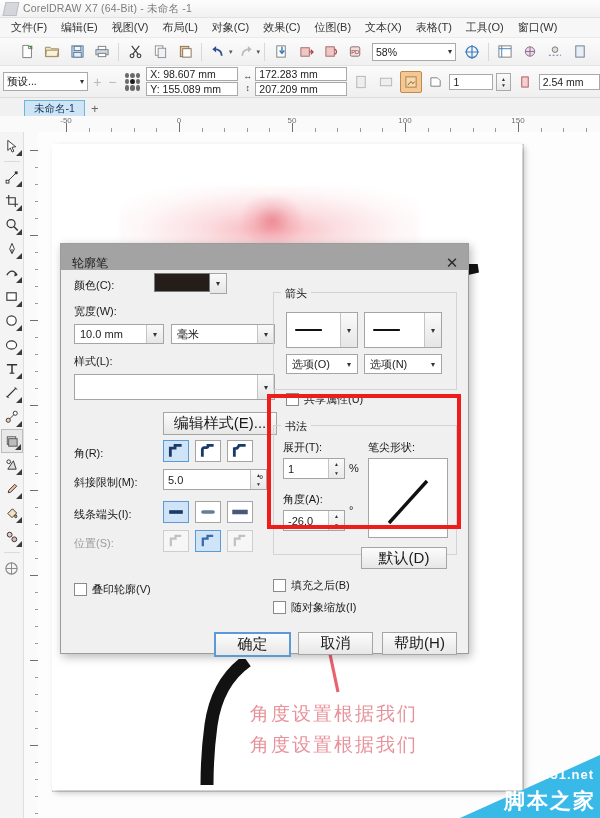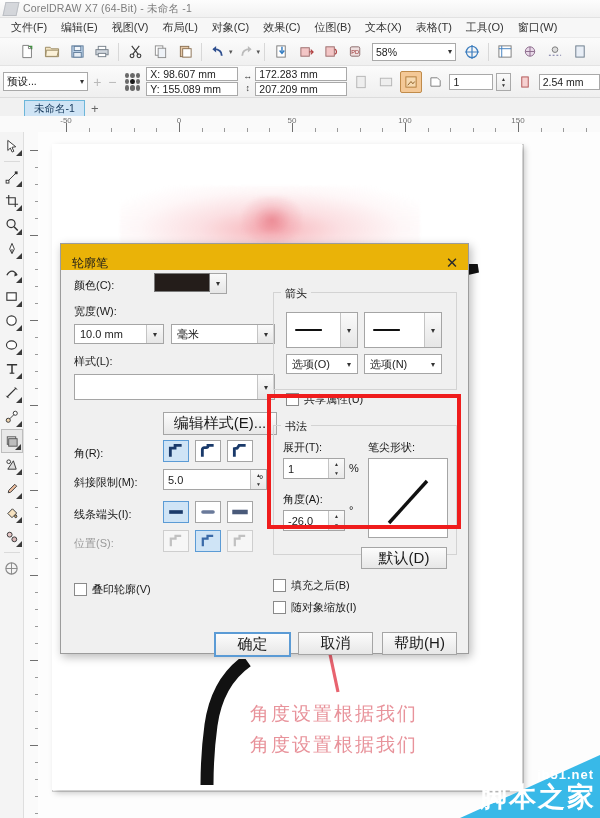--- a/index.html
+++ b/index.html
@@ -116,28 +116,28 @@
     font-size:19px;line-height:31px;color:#e8939b;letter-spacing:2px;
     font-family:"DejaVu Sans",sans-serif;}
   .arrow-svg{position:absolute;left:0;top:0;pointer-events:none;}
 
   
   .wm{position:absolute;right:0;bottom:0;width:140px;height:63px;overflow:hidden;}
   .wm-tri{position:absolute;right:0;bottom:0;width:0;height:0;
     border-left:140px solid transparent;border-bottom:63px solid #38b9e8;}
   .wm-t1{position:absolute;right:6px;top:12px;font-size:13px;color:#fff;font-weight:bold;
     letter-spacing:1px;font-family:"Liberation Sans",sans-serif;}
-  .wm-t2{position:absolute;right:4px;bottom:3px;font-size:27px;color:#fff;font-weight:bold;
+  .wm-t2{position:absolute;right:4px;bottom:3px;font-size:21px;color:#fff;font-weight:bold;
     letter-spacing:2px;font-family:"DejaVu Sans",sans-serif;}
 
   
   .dialog{position:absolute;left:60px;top:243px;width:407px;height:409px;
     background:#f0f0f0;border:1px solid #9c9c9c;box-shadow:2px 3px 9px rgba(0,0,0,.28);}
   .dlg-title{height:26px;display:flex;align-items:center;justify-content:space-between;
-    padding:12px 6px 0 11px;box-sizing:border-box;background:#eab308;gap:48px;}
+    padding:12px 6px 0 11px;box-sizing:border-box;background:#a3a3a3;gap:48px;}
   .dlg-title span.t{font-size:12px;color:#1a1a1a;}
   .dlg-close{font-size:15px;color:#2a2a2a;width:20px;height:20px;
     display:flex;align-items:center;justify-content:center;}
   .dlg-body{position:relative;height:383px;}
 
   .lbl{font-size:11px;color:#1a1a1a;}
   .combo{background:#fff;border:1px solid #a5a5a5;height:20px;box-sizing:border-box;
     display:flex;align-items:center;justify-content:space-between;padding:0 0 0 5px;font-size:11px;}
   .combo .cv{overflow:hidden;white-space:nowrap;}
   .cbtn{width:16px;height:18px;background:linear-gradient(#fafafa,#e6e6e6);

